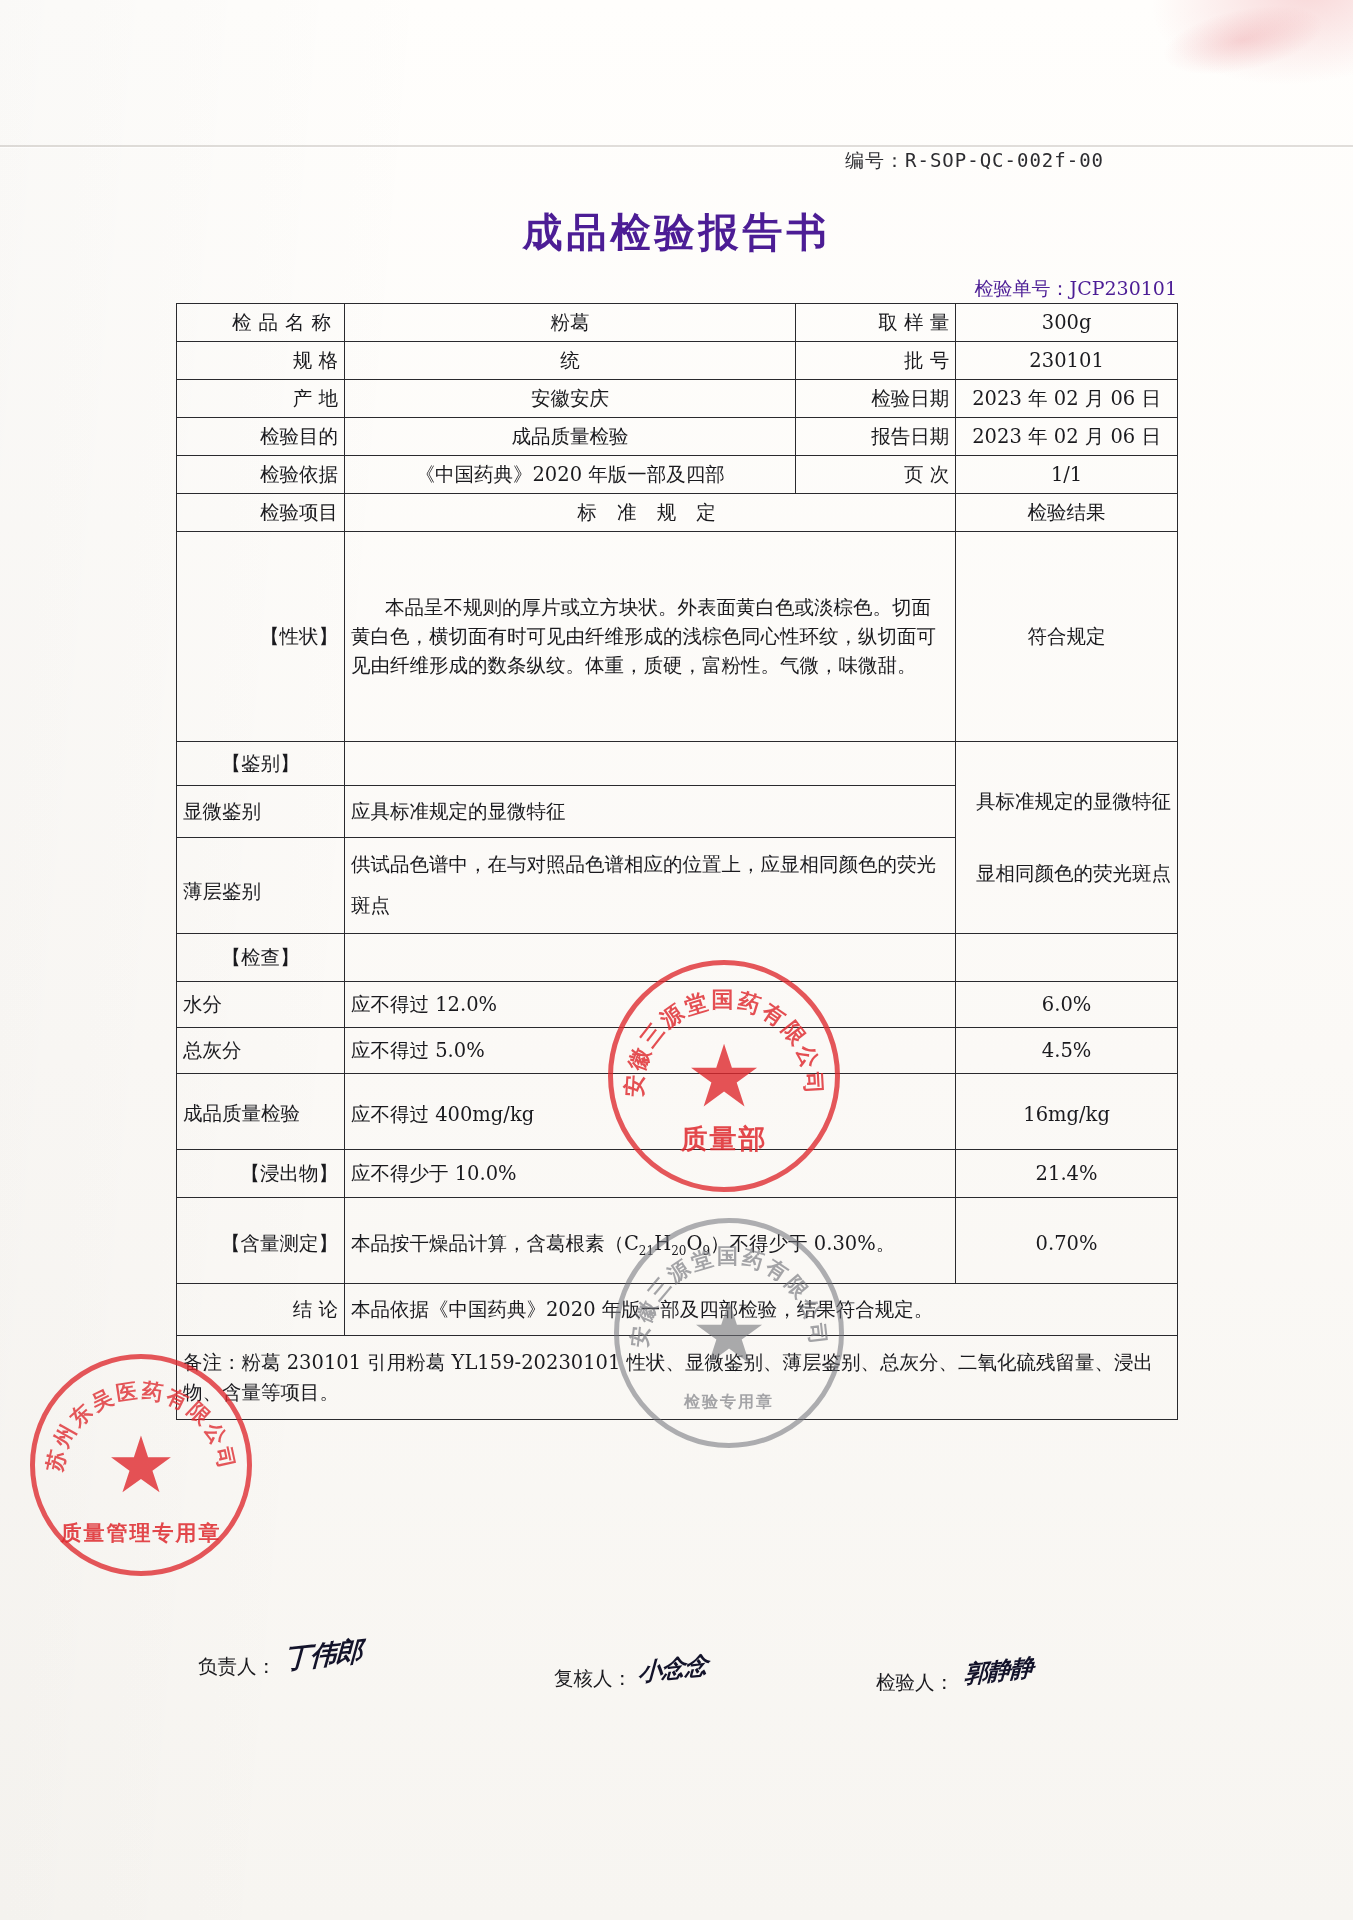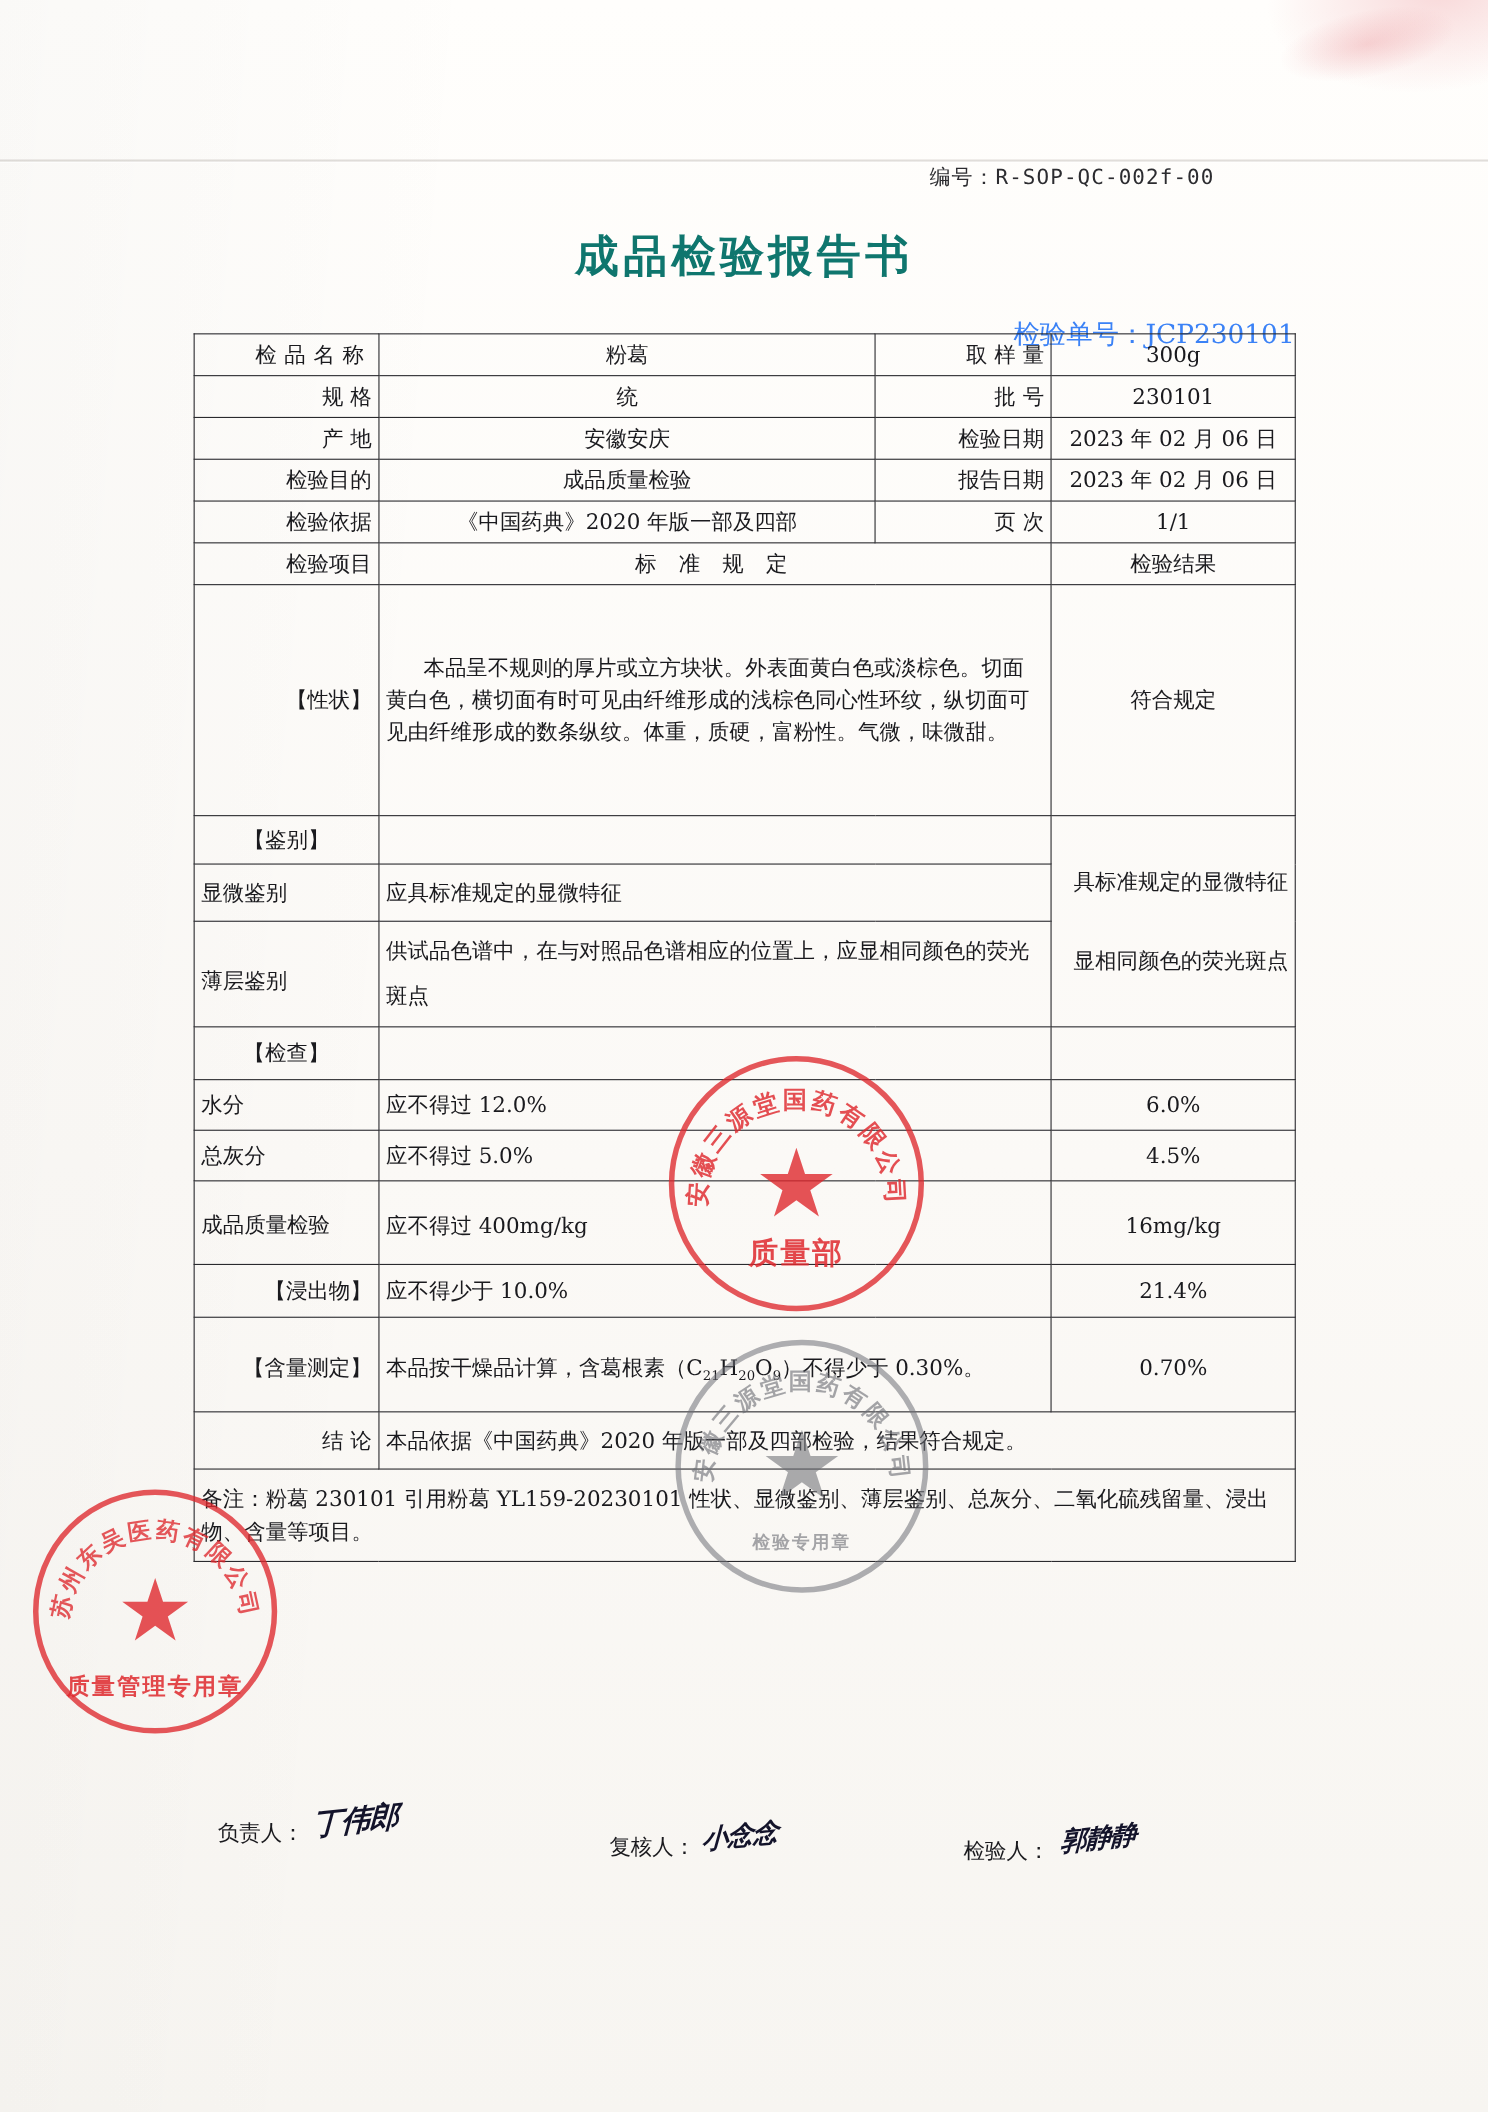--- a/index.html
+++ b/index.html
@@ -54,28 +54,28 @@
     color: #2c2c30;
     font-family: "DejaVu Sans Mono", "Liberation Mono", monospace;
   }
   .title {
     position: absolute;
     left: 0; right: 0; top: 205px;
     text-align: center;
     font-size: 40px;
     font-weight: bold;
     letter-spacing: 4px;
-    color: #0f766e;
+    color: #4c1d95;
     font-family: "DejaVu Serif", "Liberation Serif", serif;
   }
   .reportno {
     position: absolute;
-    right: 176px; top: 288px;
-    font-size: 24px;
-    color: #3b82f6;
+    right: 176px; top: 276px;
+    font-size: 19px;
+    color: #4c1d95;
   }
 
   table.main {
     position: absolute;
     left: 176px; top: 303px;
     width: 1002px;
     border-collapse: collapse;
     color: #1a1a1e;
   }
   table.main td {

